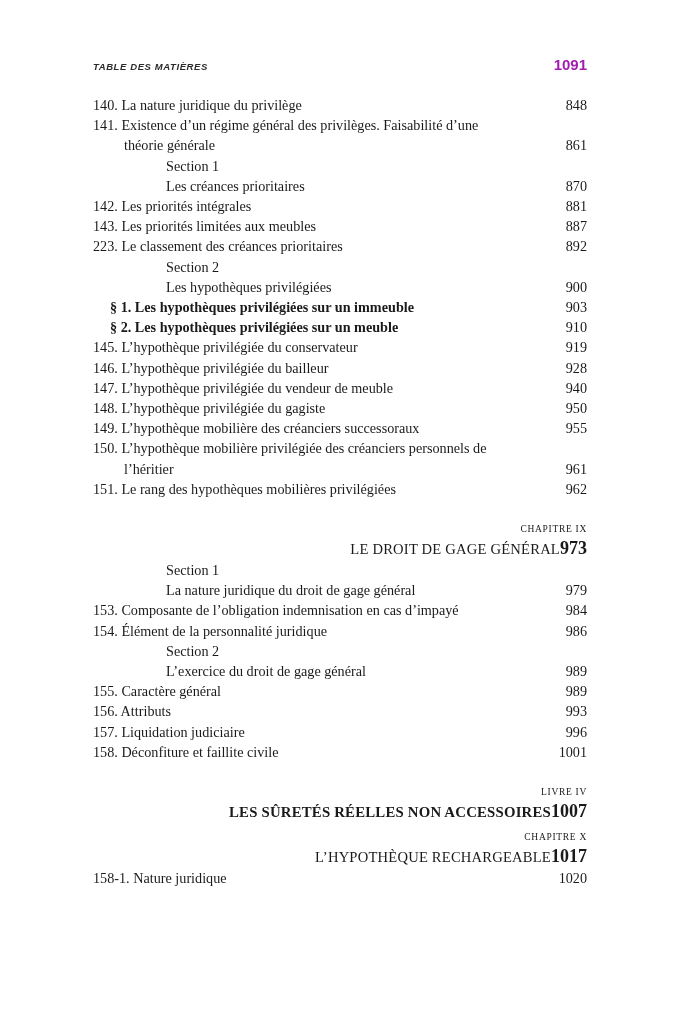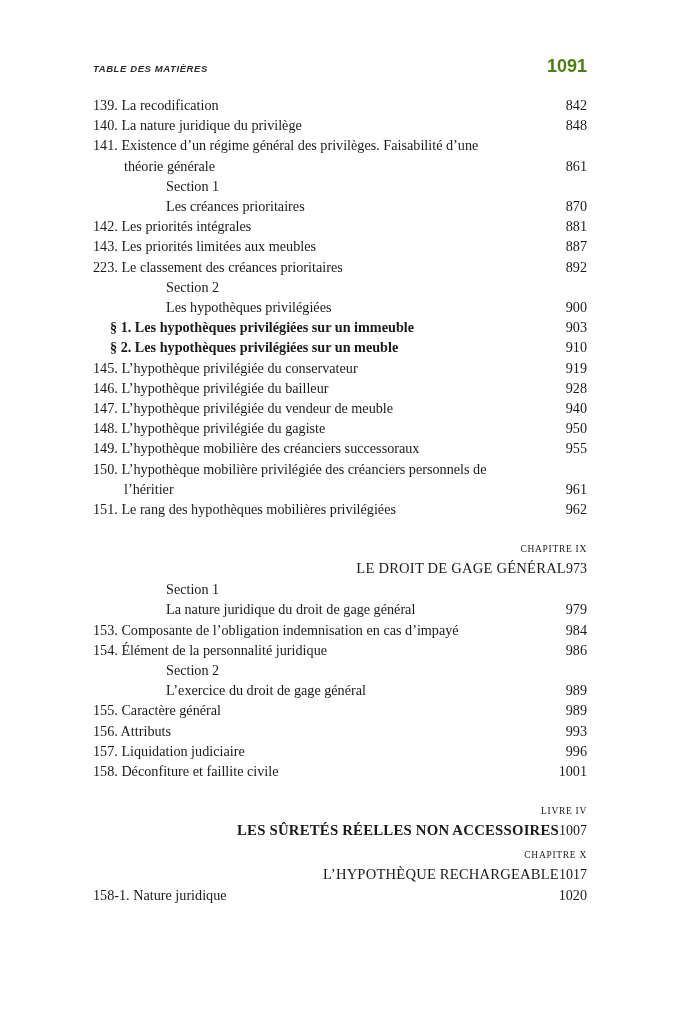--- a/index.html
+++ b/index.html
@@ -35,23 +35,23 @@
   .running-head-title {
     font-size: 9.5px;
     letter-spacing: 0.6px;
     font-style: italic;
     color: #2b2b2b;
     text-transform: uppercase;
     font-family: "Liberation Sans", "DejaVu Sans", sans-serif;
     font-weight: 600;
   }
   .running-head-folio {
-    font-size: 18px;
+    font-size: 15px;
     font-weight: bold;
-    color: #4d7c0f;
+    color: #a21caf;
     font-family: "Liberation Sans", "DejaVu Sans", sans-serif;
   }
   
   .toc {
     position: absolute;
     left: 93px;
     top: 95px;
     width: 494px;
   }
   .row {
@@ -100,43 +100,40 @@
     line-height: 17px;
     text-transform: uppercase;
   }
   .heading {
     font-size: 14.6px;
     line-height: 21px;
     letter-spacing: 0.2px;
   }
   .heading.bold { font-weight: bold; font-size: 14.8px; }
   .center-row .folio {
-    font-size: 14px;
+    font-size: 18px;
     line-height: 21px;
     position: relative;
     z-index: 2;
+    font-weight: bold;
   }
   .center-row.kicker-row { line-height: 17px; }
 </style>
 </head>
 <body>
 
 <div class="page">
 
   <div class="running-head">
     <span class="running-head-title">TABLE DES MATIÈRES</span>
     <span class="running-head-folio">1091</span>
   </div>
 
   <div class="toc" id="toc-root">
       <div class="row entry">
-        <span class="txt">139. La recodification</span>
-        <span class="folio">842</span>
-      </div>
-      <div class="row entry">
         <span class="txt">140. La nature juridique du privilège</span>
         <span class="folio">848</span>
       </div>
       <div class="row entry no-folio">
         <span class="txt">141. Existence d’un régime général des privilèges. Faisabilité d’une</span>
         <span class="folio"></span>
       </div>
       <div class="row cont">
         <span class="txt">théorie générale</span>
         <span class="folio">861</span>

